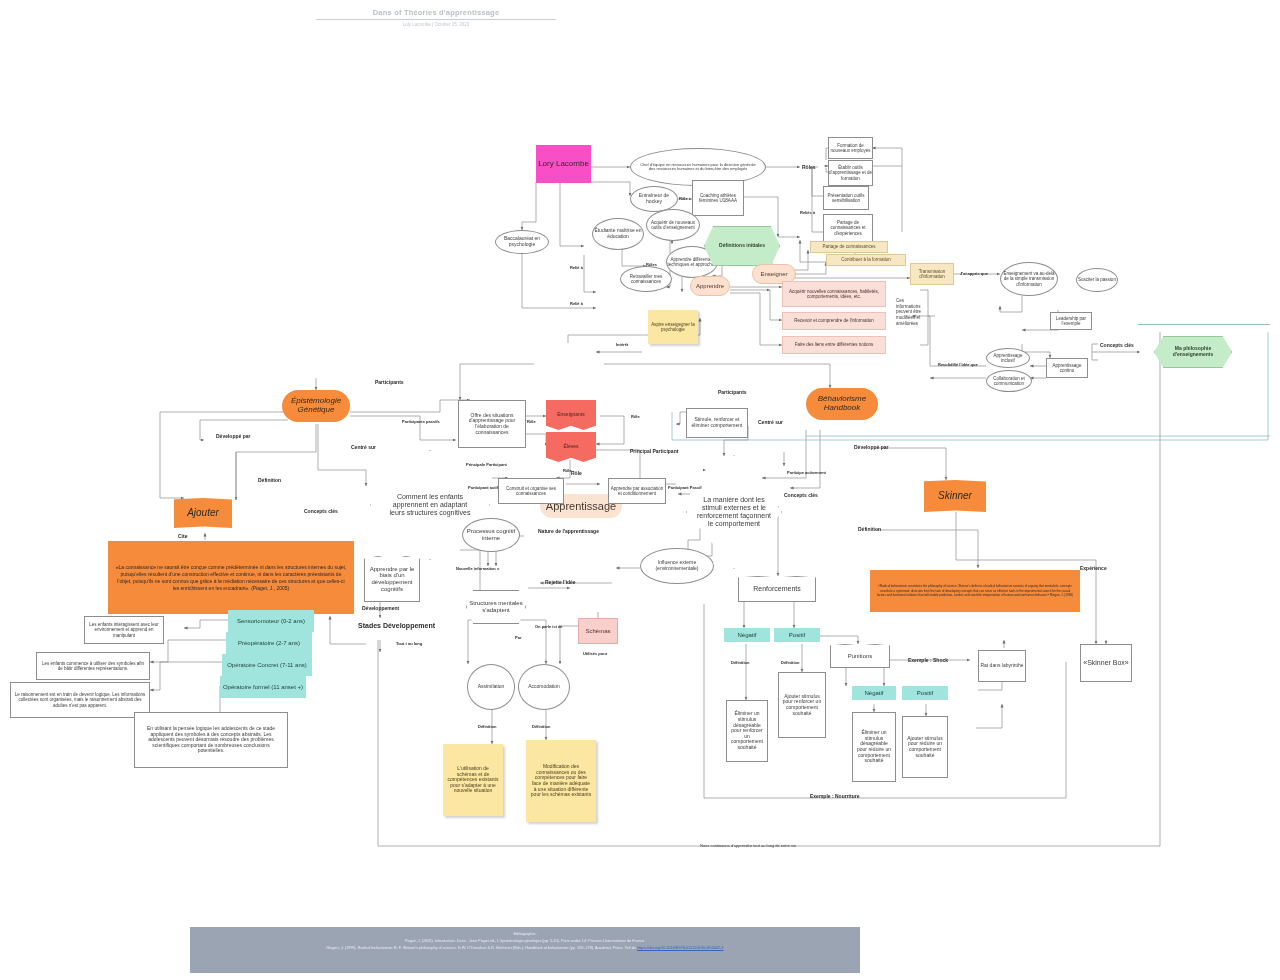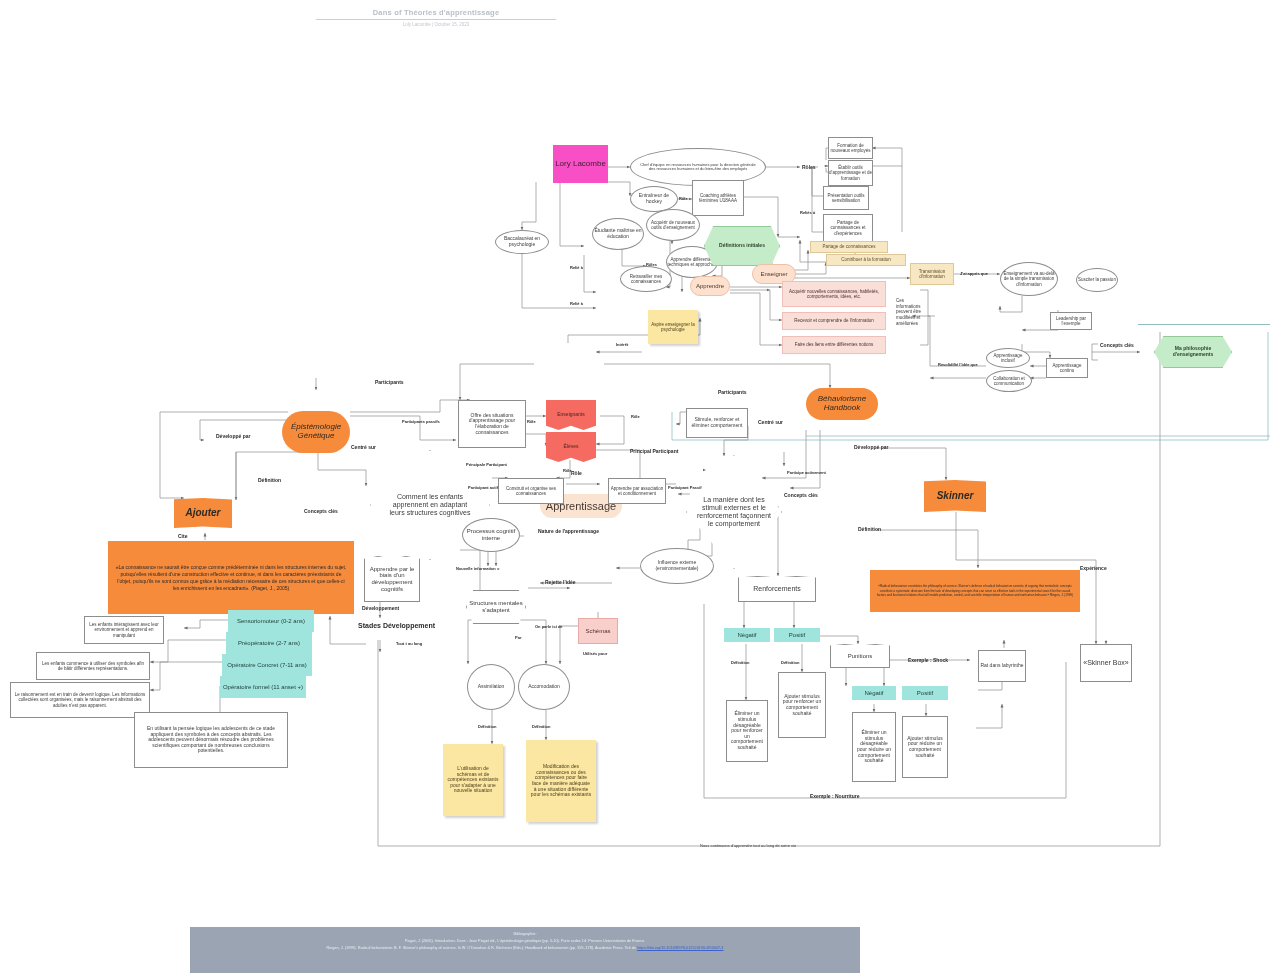--- a/index.html
+++ b/index.html
@@ -17,21 +17,21 @@
   .round{border:1px solid #8d8d8d;background:#fff;border-radius:50%/50%;}
   .stadium{border-radius:999px;}
   .hex{background:#fff;border:1px solid #8d8d8d;
        clip-path:polygon(12% 0,88% 0,100% 50%,88% 100%,12% 100%,0 50%);}
   .diamond{background:#fff;border:1px solid #9a9a9a;
        clip-path:polygon(50% 0,100% 50%,50% 100%,0 50%);}
   .wave{background:#fff;border:1px solid #8d8d8d;
        clip-path:polygon(0 0,100% 0,100% 86%,75% 100%,50% 86%,25% 100%,0 86%);}
   .flag{background:#fff;border:1px solid #8d8d8d;
        clip-path:polygon(0 6%,25% 0,50% 6%,75% 0,100% 6%,100% 100%,0 100%);}
-  .ribbon{clip-path:polygon(0 4%,50% 0,100% 5%,100% 100%,50% 95%,0 100%);font-weight:bold;}
+  .ribbon{clip-path:polygon(0 4%,50% 0,100% 5%,100% 100%,50% 95%,0 100%);}
   .note{box-shadow:2px 2px 2px rgba(0,0,0,.18);}
   
   .c-pink{background:#f94fc6;color:#3b2230;}
   .c-orange{background:#f68b3c;color:#2e2a22;}
   .c-orangeq{background:#f68b3c;color:#2b2b2b;}
   .c-green{background:#c5ecc8;border:1px solid #93c897;color:#2f422f;}
   .c-teal{background:#9fe5dd;color:#24413d;border:0;}
   .c-yellow2{background:#fbe6a2;color:#4d4220;border:0;}
   .c-peach{background:#fde0ce;color:#4a3a31;border:1px solid #e9c2a8;}
   .c-peach2{background:#fbe3d2;color:#463a33;border:0;}
@@ -219,21 +219,21 @@
     </g>
     <g stroke="#7fb7bb" stroke-width="0.7" fill="none">
       <path d="M1268,332 L1268,440 L672,440 L672,412"></path>
       <path d="M1248,332 L1248,332"></path>
       <path d="M806,436 L1270,436"></path>
     </g>
   </svg>
 
   <div class="frame" style="left:1138px;top:324px;width:132px;height:1px;border-width:1px 0 0 0;"></div>
 
-  <div class="node c-pink t8" style="left:536px;top:145px;width:55px;height:38px;margin-left:17px;">
+  <div class="node c-pink t8" style="left:536px;top:145px;width:55px;height:38px;">
     <span>Lory Lacombe</span>
   </div>
 
   <div class="node round t4" style="left:630px;top:148px;width:136px;height:38px;padding:0 8px;">
     <span>Chef d'équipe en ressources humaines pour la direction générale des ressources humaines et du bien-être des employés</span>
   </div>
 
   <div class="node round t5" style="left:630px;top:186px;width:48px;height:26px;">
     <span>Entraîneur de hockey</span>
   </div>
@@ -342,21 +342,21 @@
   <div class="lab t4" style="left:938px;top:362px;">Resolidifié l'idée que</div>
   <div class="lab t5" style="left:1100px;top:342px;line-height:1.25;">
     <span>Concepts clés</span>
   </div>
   <div class="node c-green t5" style="left:1154px;top:336px;width:78px;height:32px;font-weight:bold;
               clip-path:polygon(12% 0,88% 0,100% 50%,88% 100%,12% 100%,0 50%);">
     <span>Ma philosophie d'enseignements</span>
   </div>
 
 
-  <div class="node c-orange stadium t8 ital" style="left:282px;top:411px;width:68px;height:42px;">
+  <div class="node c-orange stadium t8 ital" style="left:282px;top:390px;width:68px;height:32px;">
     <span>Épistémologie Génétique</span>
   </div>
 
   <div class="node c-orange stadium t8 ital" style="left:806px;top:388px;width:72px;height:32px;">
     <span>Béhaviorisme Handbook</span>
   </div>
 
   <div class="node c-orange ribbon t10 ital" style="left:174px;top:498px;width:58px;height:30px;">
     <span>Ajouter</span>
   </div>

